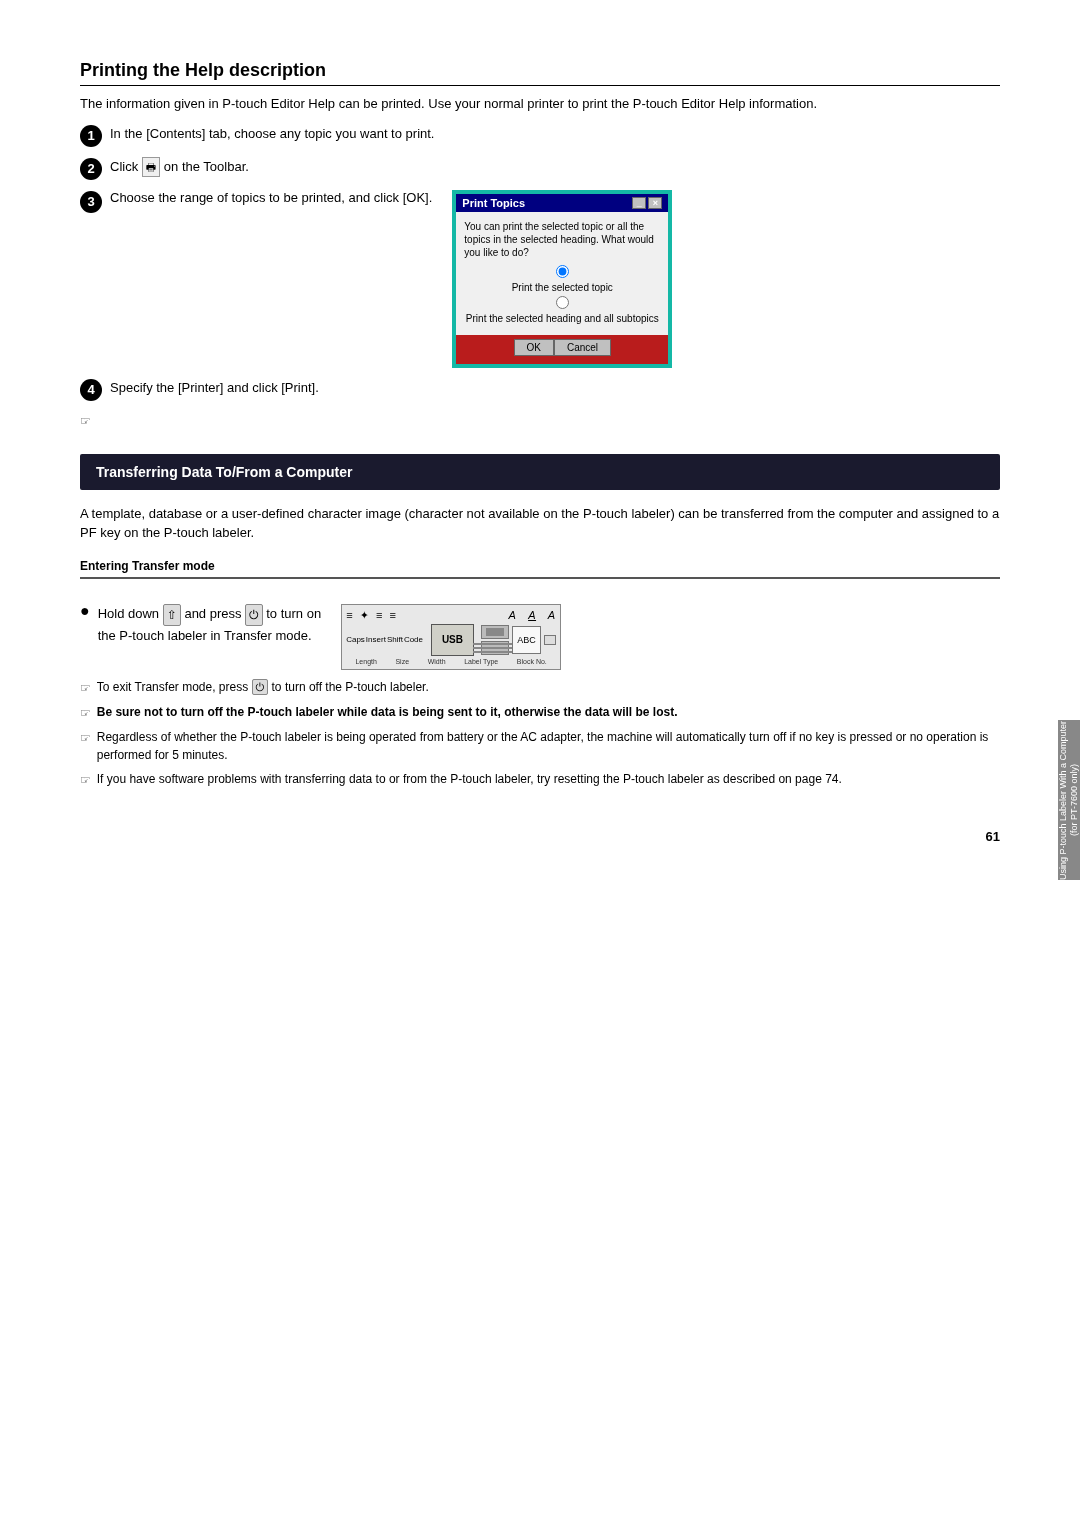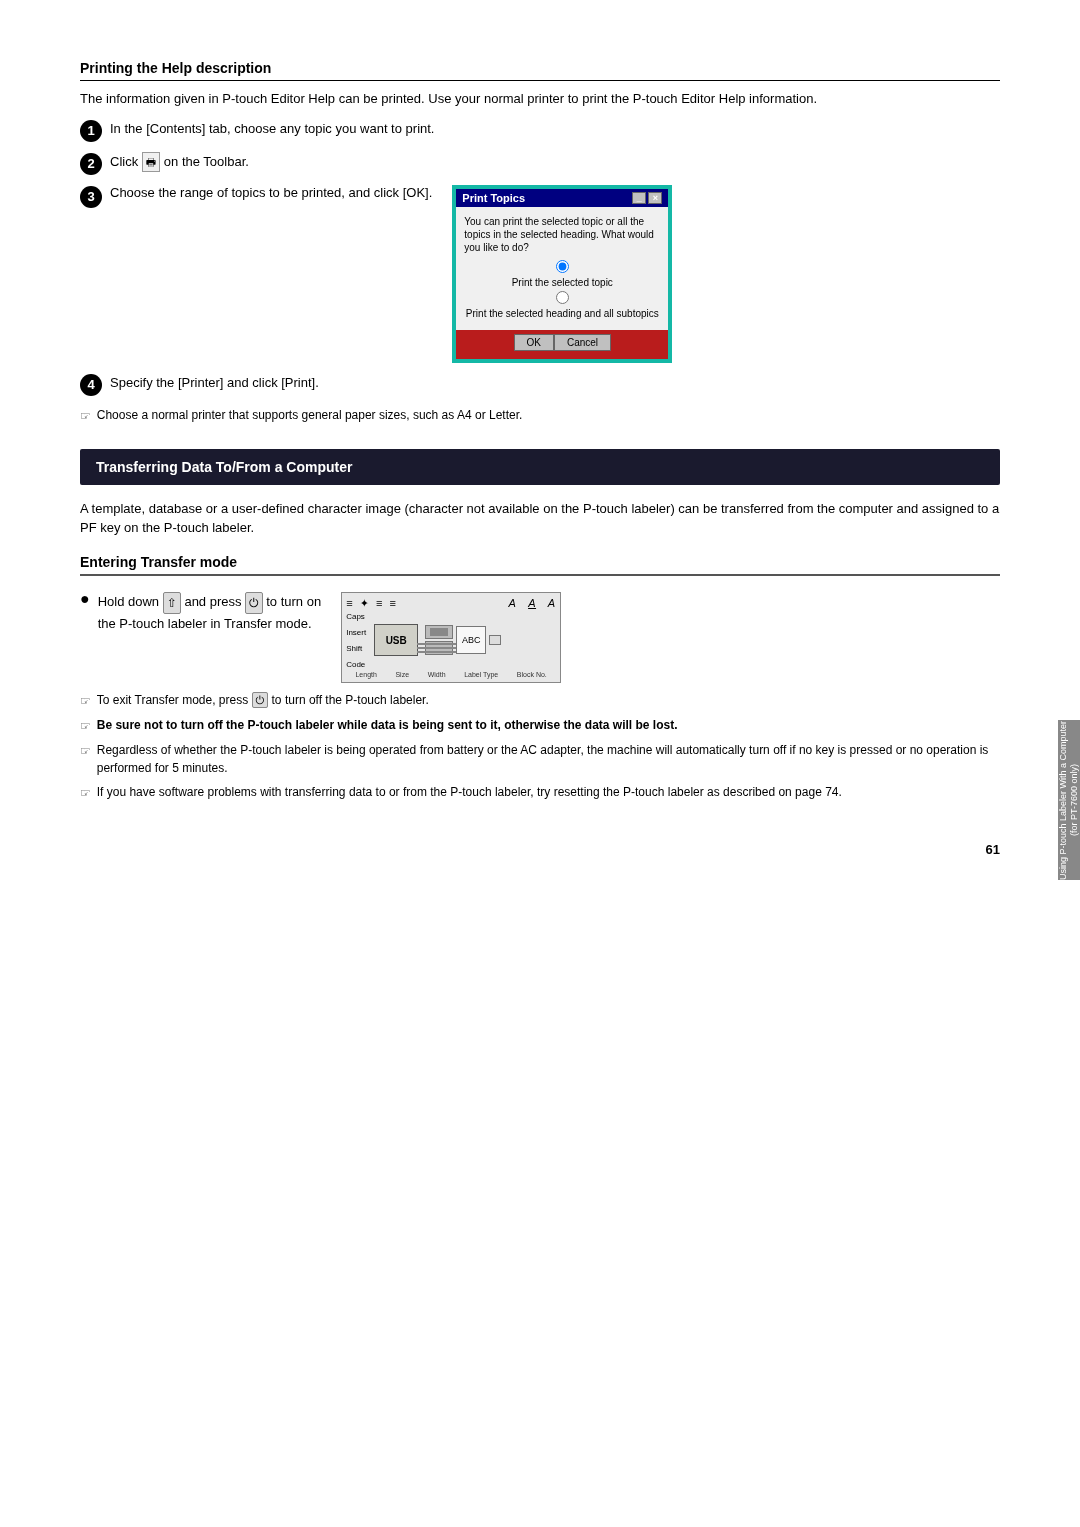--- a/index.html
+++ b/index.html
@@ -12,21 +12,21 @@
       min-height: 1527px;
       position: relative;
     }
     .page {
       width: 1080px;
       min-height: 1527px;
       padding: 60px 80px 60px 80px;
       position: relative;
     }
     .section-title {
-      font-size: 14px;
+      font-size: 18px;
       font-weight: bold;
       border-bottom: 1px solid #000;
       padding-bottom: 4px;
       margin-bottom: 8px;
     }
     .body-text {
       font-size: 13px;
       line-height: 1.5;
       margin-bottom: 10px;
     }
@@ -147,25 +147,25 @@
     .section-banner {
       background: #1a1a2e;
       color: #fff;
       padding: 10px 16px;
       font-size: 14px;
       font-weight: bold;
       margin: 24px 0 14px 0;
       border-radius: 2px;
     }
     .subsection-title {
-      font-size: 14px;
+      font-size: 12px;
       font-weight: bold;
       border-bottom: 2px solid #555;
       padding-bottom: 4px;
-      margin: 16px 0 16px 0;
+      margin: 16px 0 25px 0;
     }
     .bullet-item {
       display: flex;
       align-items: flex-start;
       margin-bottom: 8px;
     }
     .bullet {
       font-size: 16px;
       margin-right: 8px;
       margin-top: -2px;
@@ -192,23 +192,23 @@
     .device-top-bar {
       display: flex;
       justify-content: space-between;
       align-items: center;
       margin-bottom: 2px;
       font-size: 9px;
       letter-spacing: 1px;
     }
     .device-labels-left {
       display: flex;
-      flex-direction: column;
+      flex-direction: row;
       font-size: 8px;
-      gap: 7px;
+      gap: 1px;
       margin-right: 4px;
     }
     .device-main-area {
       display: flex;
       align-items: center;
     }
     .device-screen {
       border: 1px solid #555;
       background: #d0d0c8;
       width: 44px;
@@ -321,21 +321,20 @@
       </div>
     </div>
 
     <div class="numbered-step">
       <span class="step-number">4</span>
       <span class="step-content">Specify the [Printer] and click [Print].</span>
     </div>
 
     <div class="note-line">
       <span class="note-icon">☞</span>
-      <span>Choose a normal printer that supports general paper sizes, such as A4 or Letter.</span>
     </div>
   </div>
 
   <div class="section-banner">Transferring Data To/From a Computer</div>
 
   <p class="body-text">A template, database or a user-defined character image (character not available on the P-touch labeler) can be transferred from the computer and assigned to a PF key on the P-touch labeler.</p>
 
   <div>
     <div class="subsection-title">Entering Transfer mode</div>
 

